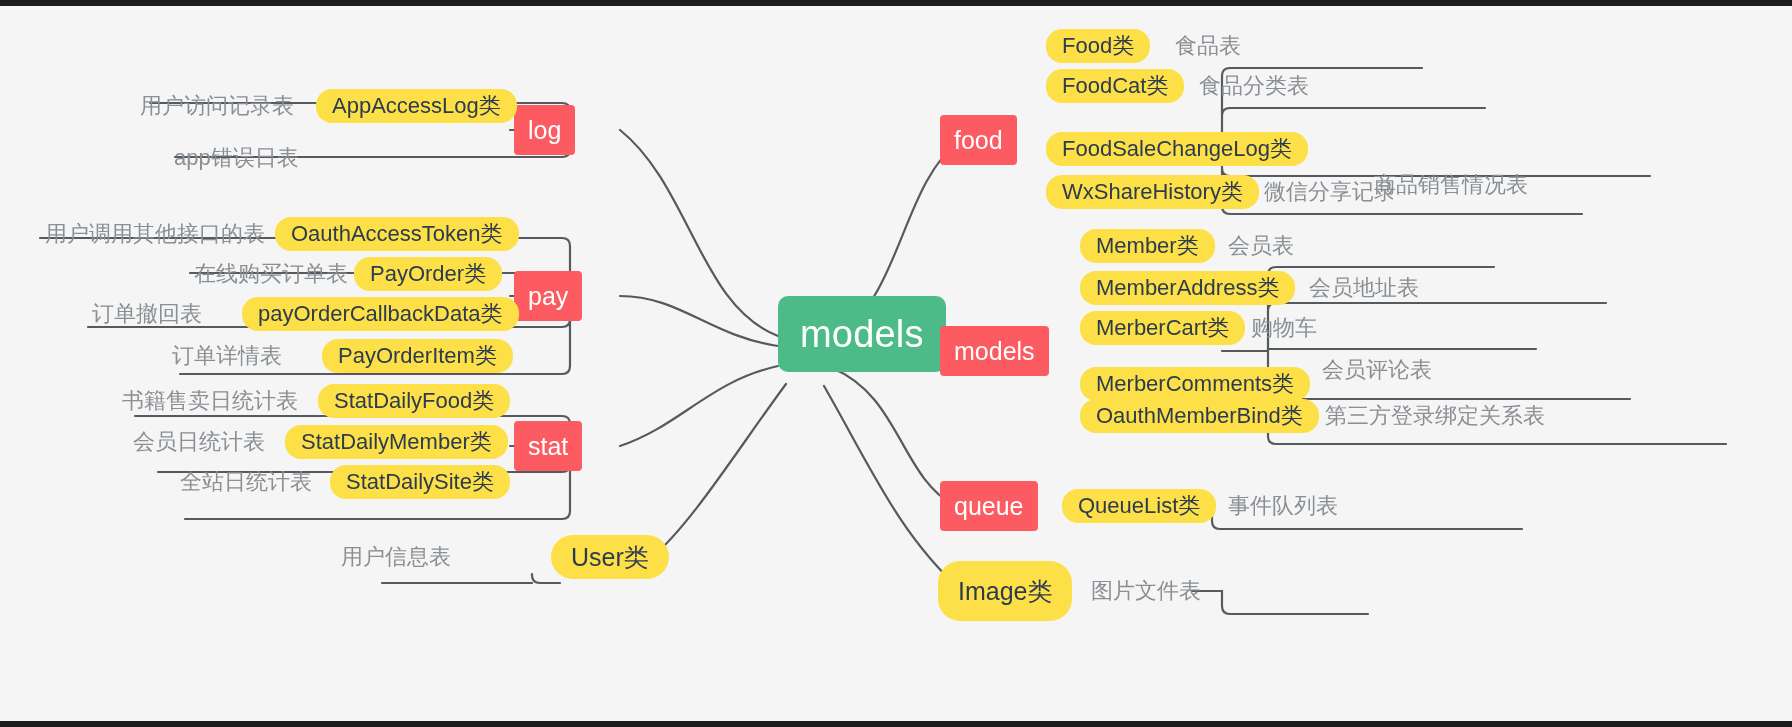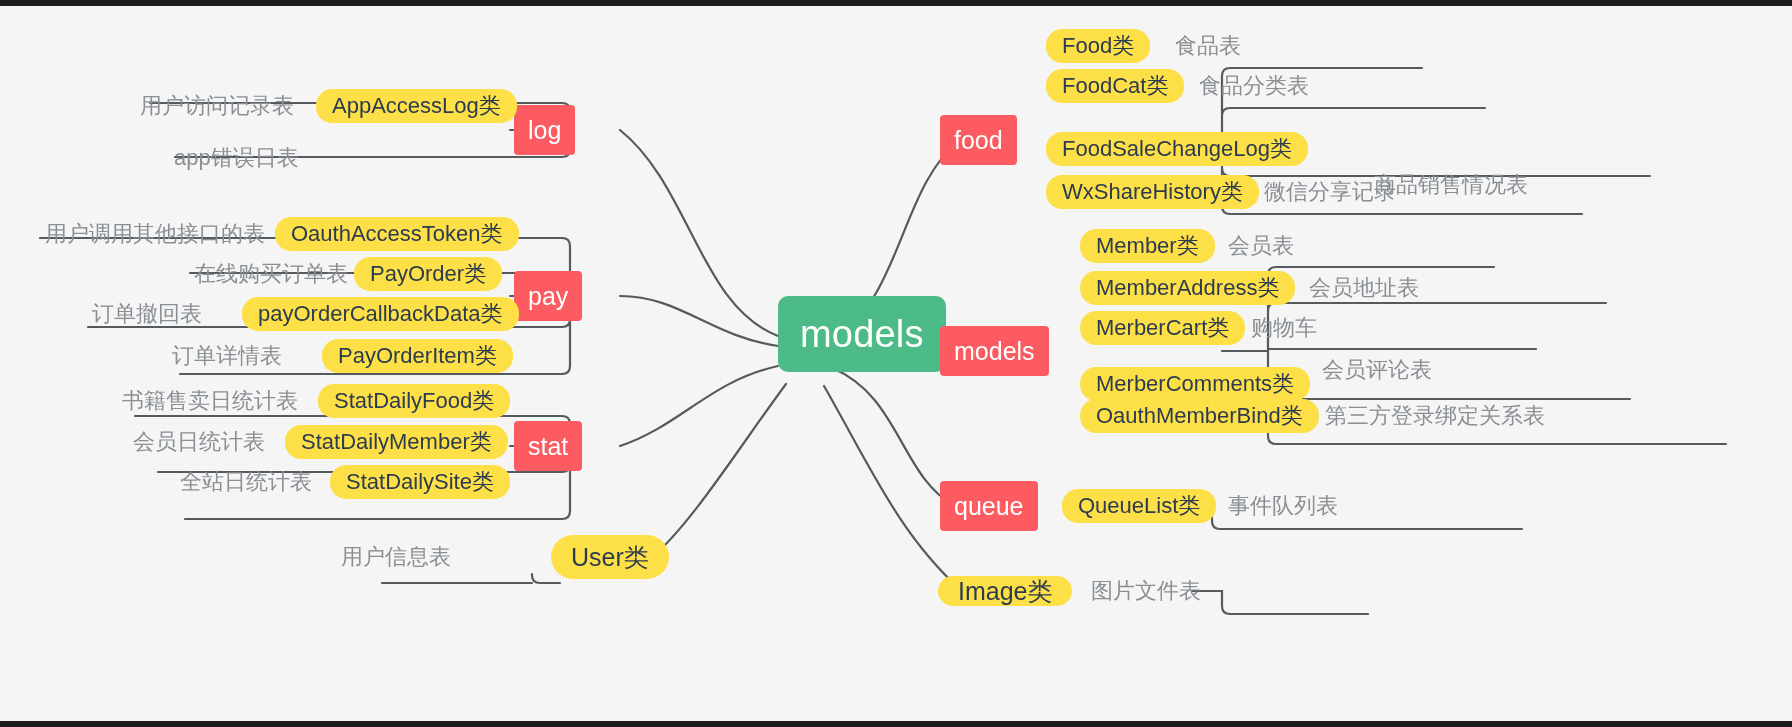--- a/index.html
+++ b/index.html
@@ -262,20 +262,20 @@
   <div class="node cat" style="left:940px; top:500px; transform:translateY(-50%);">
     <span>queue</span>
   </div>
   <div class="node leaf" style="left:1062px; top:500px; transform:translate(0,-50%);">
     <span>QueueList类</span>
   </div>
   <div class="desc" style="left:1228px; top:500px; transform:translateY(-50%);">
     <span>事件队列表</span>
   </div>
 
-  <div class="node leaf" style="left:938px; top:585px; transform:translate(0,-50%); height:30px; font-size:25px; border-radius:22px; padding:0 20px;">
+  <div class="node leaf" style="left:938px; top:585px; transform:translate(0,-50%); height:60px; font-size:25px; border-radius:22px; padding:0 20px;">
     <span>Image类</span>
   </div>
   <div class="desc" style="left:1091px; top:585px; transform:translateY(-50%);">
     <span>图片文件表</span>
   </div>
 
 </div>
 
 </body></html>

